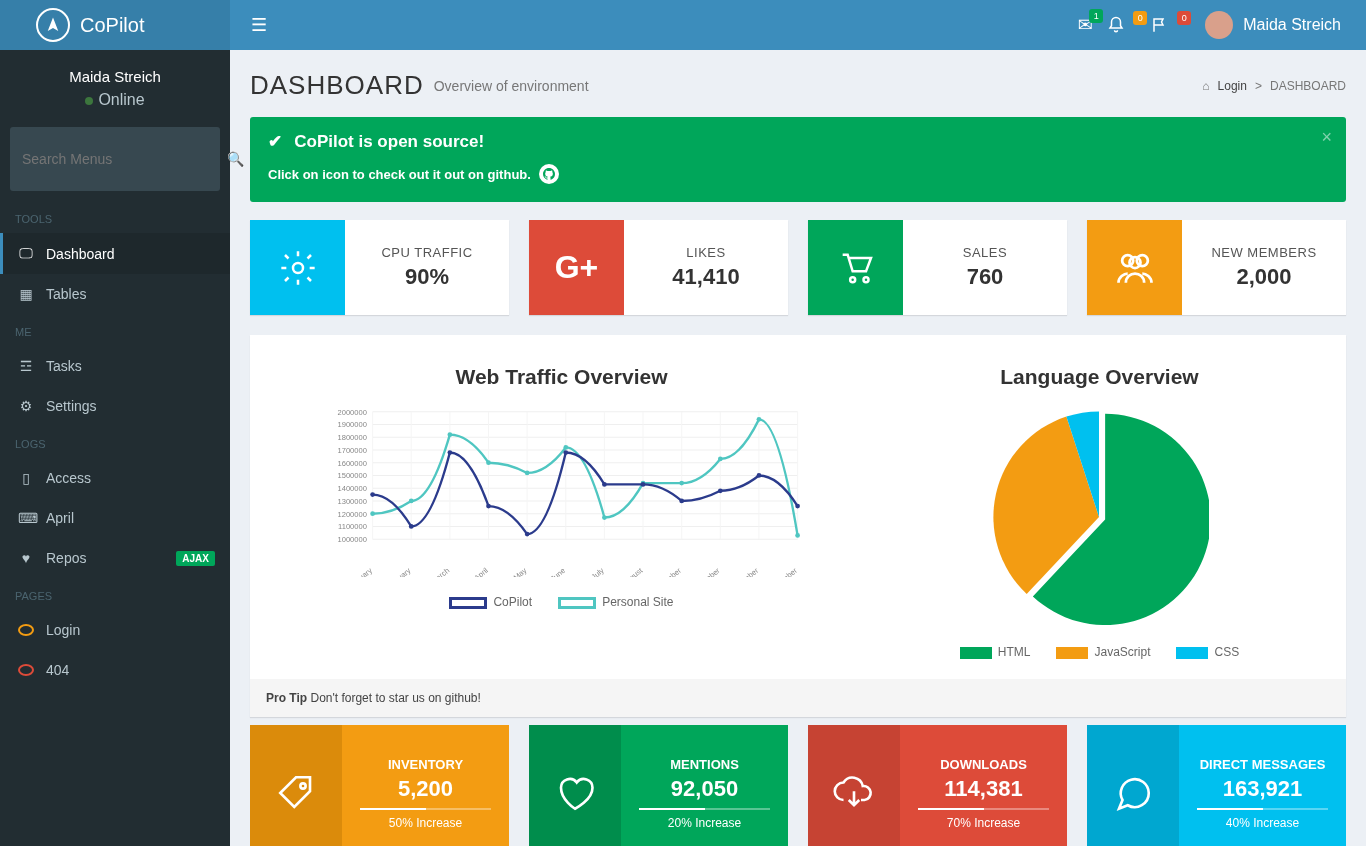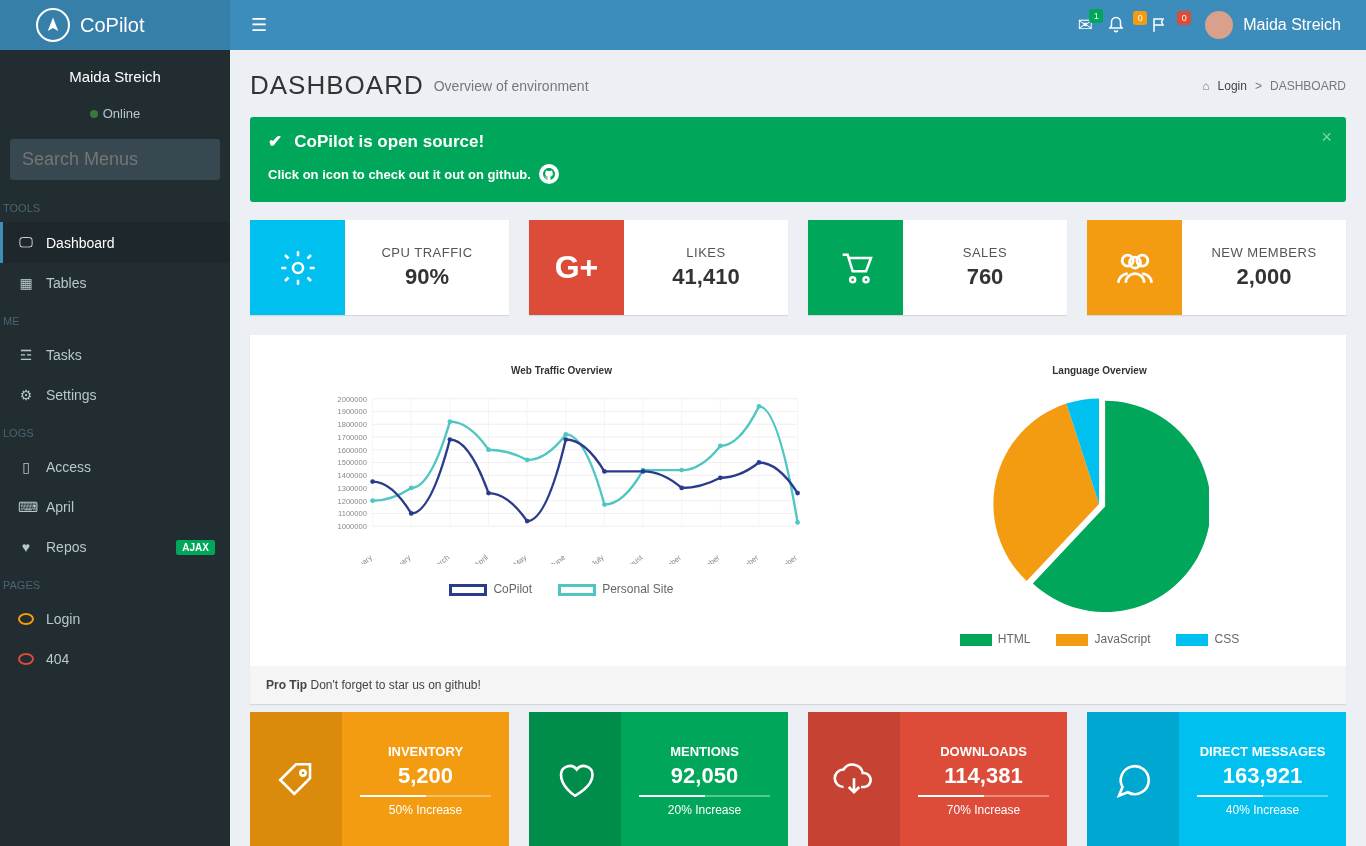--- a/index.html
+++ b/index.html
@@ -18,26 +18,26 @@
   .tb-badge { position: absolute; top: -5px; right: 4px; font-size: 9px; min-width: 14px; height: 14px; border-radius: 3px; display: flex; align-items: center; justify-content: center; color: #fff; }
   .bdg-green { background:#00a65a; } .bdg-yellow { background:#f39c12; } .bdg-red { background:#dd4b39; }
   .tb-user { display: flex; align-items: center; gap: 10px; padding: 0 10px; cursor: pointer; }
   .avatar { width: 28px; height: 28px; border-radius: 50%; background: #d9a08b; display:inline-block; }
   
   
   .layout { display: flex; height: calc(846px - 50px); }
   .sidebar { width: 230px; background: #222d32; color: #b8c7ce; display: flex; flex-direction: column; font-size: 14px; }
   .sb-user { text-align: center; padding: 18px 10px 12px; }
   .sb-user-name { color: #fff; font-weight: 400; font-size: 15px; }
-  .sb-status { font-size: 13px; margin-top: 21px; color:#b8c7ce; }
+  .sb-status { font-size: 16px; margin-top: 6px; color:#b8c7ce; }
   .sb-dot { display:inline-block; width:8px; height:8px; background:#3c763d; border-radius:50%; margin-right:5px; }
   .sb-search { margin: 6px 10px 10px; display: flex; background: #374850; border-radius: 3px; align-items: center; }
-  .sb-search input { flex:1; background: transparent; border:none; outline:none; padding: 10px 12px; color:#86efac; font-size:18px; }
+  .sb-search input { flex:1; background: transparent; border:none; outline:none; padding: 24px 12px; color:#86efac; font-size:14px; }
   .sb-search .sico { padding: 0 12px; color:#999; }
-  .sb-header { padding: 12px 3px 8px; font-size: 11px; color:#4b646f; text-transform: uppercase; }
+  .sb-header { padding: 12px 15px 8px; font-size: 11px; color:#4b646f; text-transform: uppercase; }
   .sb-item { display:flex; align-items:center; gap:12px; padding: 12px 15px; cursor:pointer; border-left:3px solid transparent; }
   .sb-item.active { background:#1e282c; color:#fff; border-left-color:#3c8dbc; }
   .sb-item .ico { width:16px; text-align:center; font-size:14px; }
   .sb-pill { margin-left:auto; background:#00a65a; color:#fff; font-size:10px; padding:2px 6px; border-radius:2px; font-weight:bold; }
   .ring-yellow,.ring-red { width:12px; height:12px; border-radius:50%; display:inline-block; }
   .ring-yellow { border:2px solid #f39c12; }
   .ring-red { border:2px solid #dd4b39; }
   
   
   .main { flex:1; overflow-y:auto; }
@@ -61,21 +61,21 @@
   .tile-icon { width:95px; display:flex; align-items:center; justify-content:center; color:#fff; }
   .tile-body { flex:1; display:flex; flex-direction:column; align-items:center; justify-content:center; }
   .tile-label { font-size:13px; color:#555; letter-spacing:.5px; }
   .tile-value { font-size:22px; font-weight:bold; margin-top:4px; }
   .c-blue{background:#00c0ef} .c-red{background:#dd4b39} .c-green{background:#00a65a} .c-yellow{background:#f39c12}
   
   
   .panel { background:#fff; box-shadow:0 1px 1px rgba(0,0,0,.1); margin-bottom:8px; }
   .panel-pad { padding: 30px 30px 20px; display:flex; gap:40px; }
   .chart-col { flex:1; }
-  .chart-title { text-align:center; font-weight:bold; font-size:10px; margin-bottom:18px; }
+  .chart-title { text-align:center; font-weight:bold; font-size:21px; margin-bottom:18px; }
   .line-chart { height:170px; width:100%; }
   .line-legend, .pie-legend { display:flex; justify-content:center; gap:26px; margin-top:18px; font-size:12px; color:#666; }
   .lg-swatch { display:inline-block; width:38px; height:12px; border:3px solid; margin-right:6px; vertical-align:middle; }
   .pie-swatch { display:inline-block; width:32px; height:12px; margin-right:6px; vertical-align:middle; }
   .protip { background:#f5f5f5; padding:12px 16px; font-size:12px; color:#444; }
   
   .pie-wrap { width:220px; height:220px; margin:0 auto; }
   
   
   .sbox { flex:1; display:flex; height:136px; color:#fff; }

